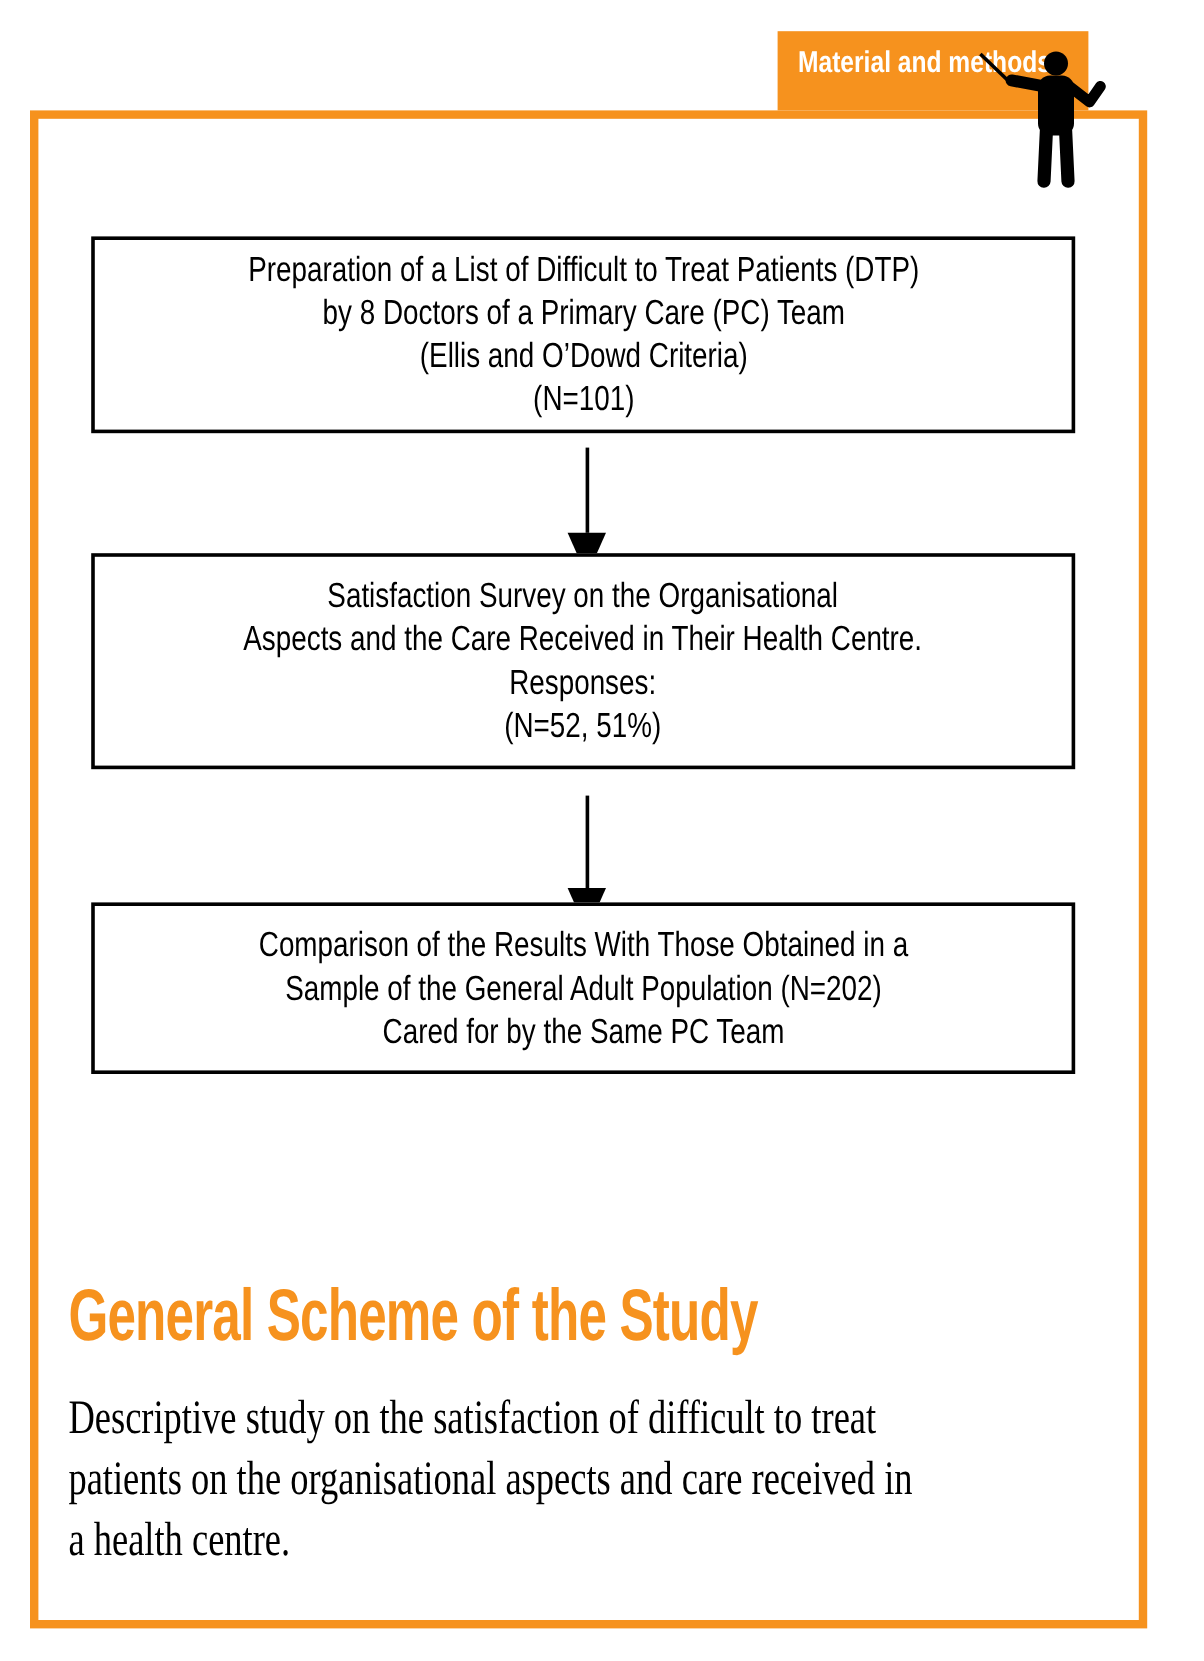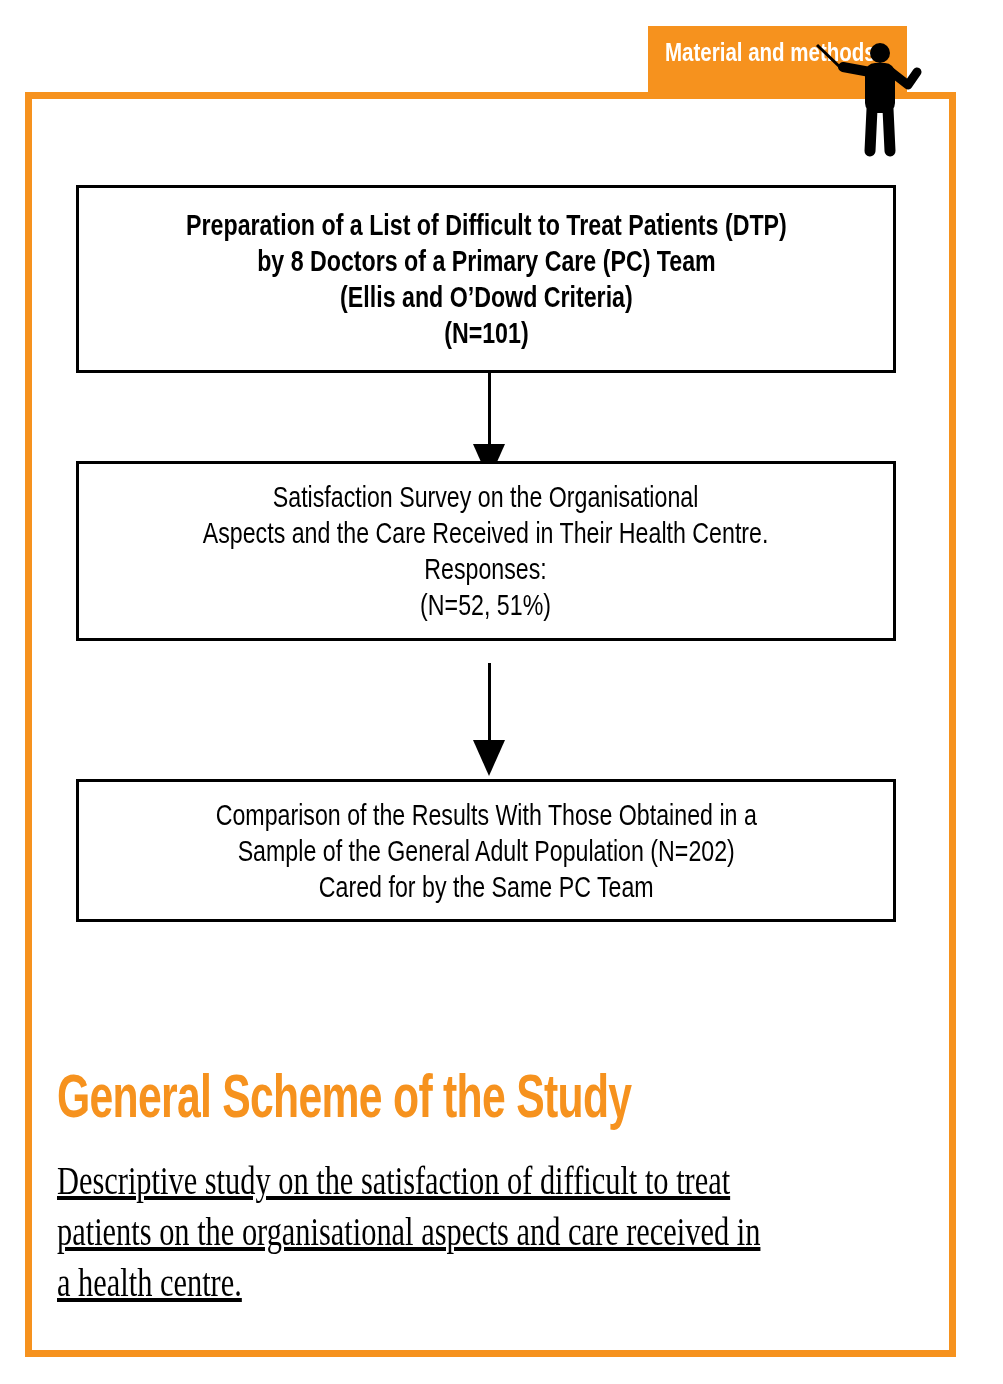--- a/index.html
+++ b/index.html
@@ -37,23 +37,23 @@
     width: 112px; height: 122px;
   }
 
   
   .box {
     position: absolute; left: 76px; width: 820px;
     border: 3px solid var(--ink); box-sizing: border-box;
     background: #ffffff;
     display: flex; align-items: center; justify-content: center;
   }
-  .box1 { top: 185px; height: 188px; font-weight: bold; }
+  .box1 { top: 197px; height: 164px; }
   .box2 { top: 461px; height: 180px; }
-  .box3 { top: 779px; height: 143px; }
+  .box3 { top: 752px; height: 143px; }
   .box-text {
     text-align: center; white-space: nowrap;
     font-size: 29px; line-height: 36px; color: var(--ink);
     transform: scaleX(0.8); transform-origin: 50% 50%;
   }
 
   
   .arrow { position: absolute; left: 473px; width: 32px; }
   .arrow1 { top: 373px; }
   .arrow2 { top: 663px; }
@@ -68,21 +68,21 @@
   }
 
   
   .heading {
     position: absolute; left: 57px; top: 1064px; margin: 0;
     font-size: 61px; font-weight: bold; line-height: 1.05;
     color: var(--accent); white-space: nowrap;
     letter-spacing: -1px;
     transform: scaleX(0.7); transform-origin: 0 0;
   }
-  .desc { position: absolute; left: 57px; top: 1155px; text-decoration: underline; }
+  .desc { position: absolute; left: 57px; top: 1155px; }
   .desc-line {
     font-family: "Liberation Serif", serif;
     font-size: 40px; line-height: 51px; color: var(--ink);
     white-space: nowrap;
     transform: scaleX(0.76); transform-origin: 0 50%;
   }
 </style>
 </head>
 <body>
 

